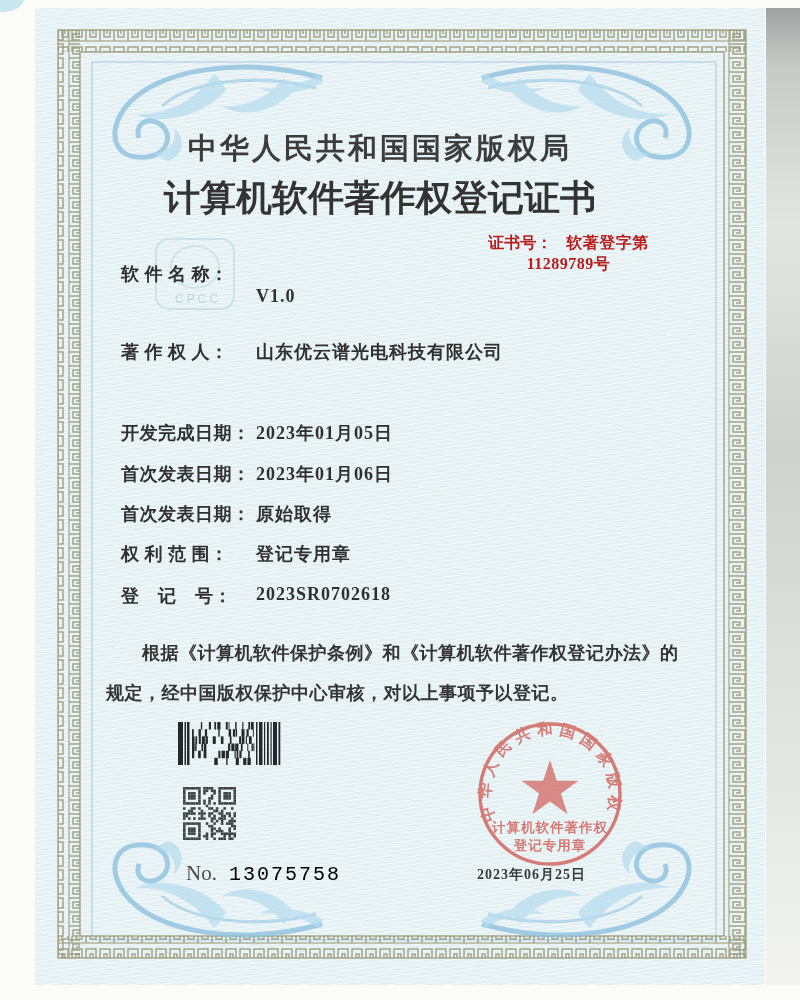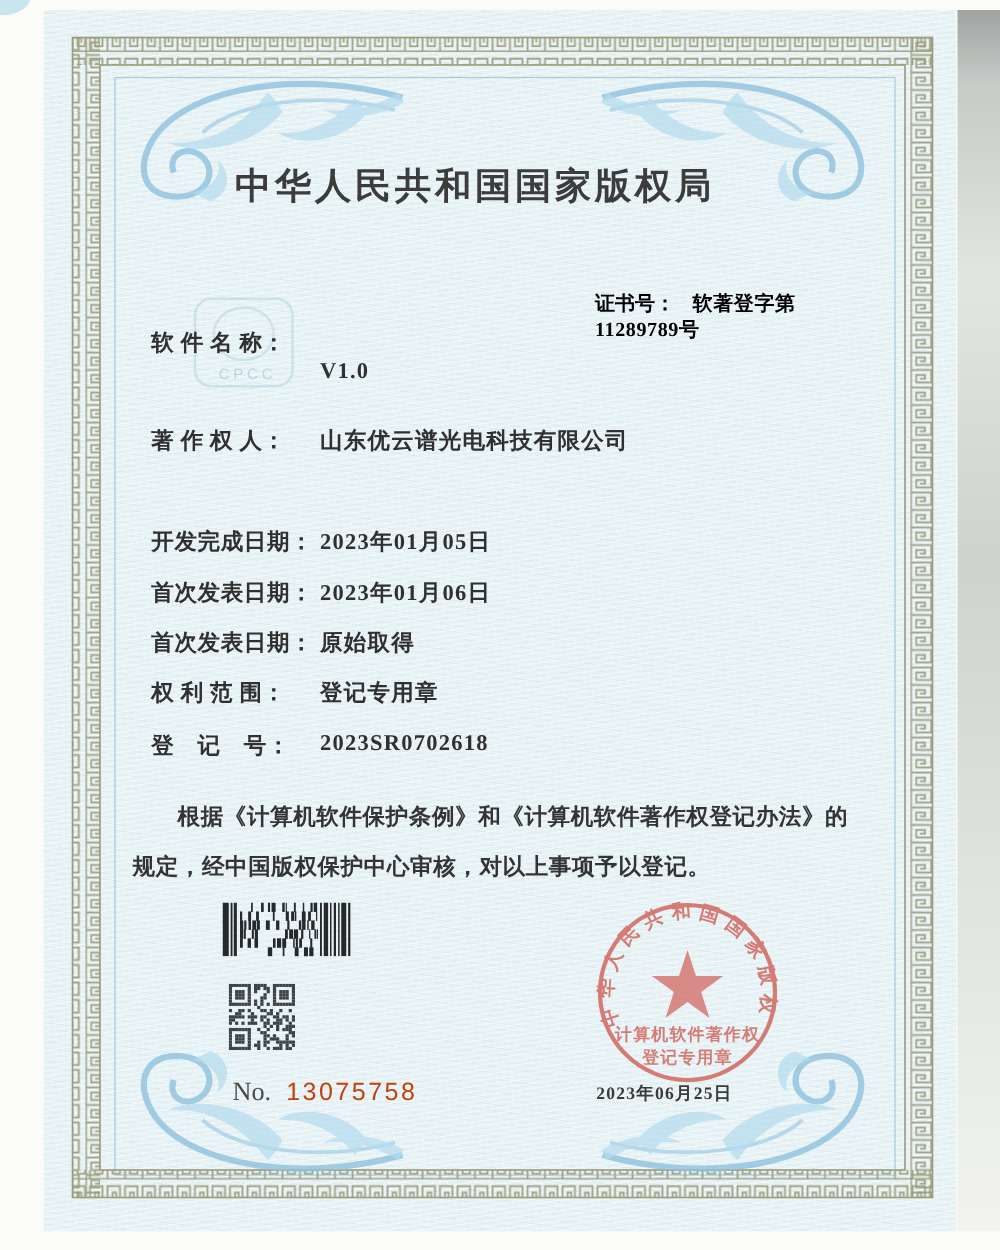--- a/index.html
+++ b/index.html
@@ -19,31 +19,31 @@
          border:2px solid rgba(140,185,205,.30);border-radius:14px;z-index:1;}
   .watermark .wm-circle{position:absolute;left:13px;top:5px;width:46px;height:40px;
          border:2px solid rgba(140,185,205,.28);border-radius:50%;}
   .wm-text{position:absolute;left:0;right:12px;bottom:2px;text-align:right;font-size:12px;
          letter-spacing:3px;color:rgba(130,180,205,.45);font-family:Liberation Sans, sans-serif;}
   .content{position:absolute;left:0;top:0;width:661px;height:1000px;z-index:2;color:#383838;}
   .title1{position:absolute;left:60px;top:129px;width:640px;text-align:center;
           font-size:29px;font-weight:700;letter-spacing:3px;color:#3c3c3c;}
   .title2{position:absolute;left:40px;top:174px;width:680px;text-align:center;
           font-size:36px;font-weight:700;letter-spacing:0px;color:#333;}
-  .certno{position:absolute;left:476px;top:233px;font-size:16px;font-weight:600;color:#000000;}
+  .certno{position:absolute;left:476px;top:233px;font-size:16px;font-weight:600;color:#b91c1c;text-align:center;}
   .certno .num{margin-left:14px;letter-spacing:.5px;}
   .frow{position:absolute;left:121px;width:580px;height:30px;font-size:18px;font-weight:700;color:#303030;}
   .frow .flabel{letter-spacing:.5px;white-space:pre;}
   .frow .fvalue{position:absolute;left:135px;top:0;letter-spacing:1px;white-space:pre;}
   .frow .fvalue2{position:absolute;left:135px;top:24px;letter-spacing:1px;}
   .statement{position:absolute;left:106px;top:633px;width:590px;font-size:18px;font-weight:600;
              line-height:40px;letter-spacing:.5px;text-indent:2em;color:#343434;}
   .serial{position:absolute;left:186px;top:861px;font-size:21px;color:#4a4a4a;}
-  .serial .sn{font-family:Liberation Sans, sans-serif;font-size:20px;
-              color:#c2410c;letter-spacing:2px;margin-left:12px;}
+  .serial .sn{font-family:Liberation Mono, monospace;font-size:20px;
+              color:#000000;letter-spacing:2px;margin-left:12px;}
   .issue-date{position:absolute;left:477px;top:866px;font-size:14px;font-weight:700;
               letter-spacing:1px;color:#3a3a3a;}
   .seal{position:absolute;left:470px;top:714px;opacity:.93;}
   .barcode{position:absolute;left:178px;top:722px;}
   .qr{position:absolute;left:183px;top:787px;}
 </style>
 </head>
 <body>
 
 <div class="page">
@@ -89,20 +89,21 @@
   </svg>
 
   <div class="watermark">
     <div class="wm-circle"></div>
     <div class="wm-text">CPCC</div>
   </div>
 
   <div class="content">
 
     <div class="title1">中华人民共和国国家版权局</div>
+    <div class="title2">计算机软件著作权登记证书</div>
 
     <div class="certno">
       <span>证书号：</span><span class="num">软著登字第11289789号</span>
     </div>
 
     <div class="frow" style="top:262px">
       <span class="flabel">软 件 名 称：</span>
       <span class="fvalue2">V1.0</span>
     </div>
     <div class="frow" style="top:340px">

